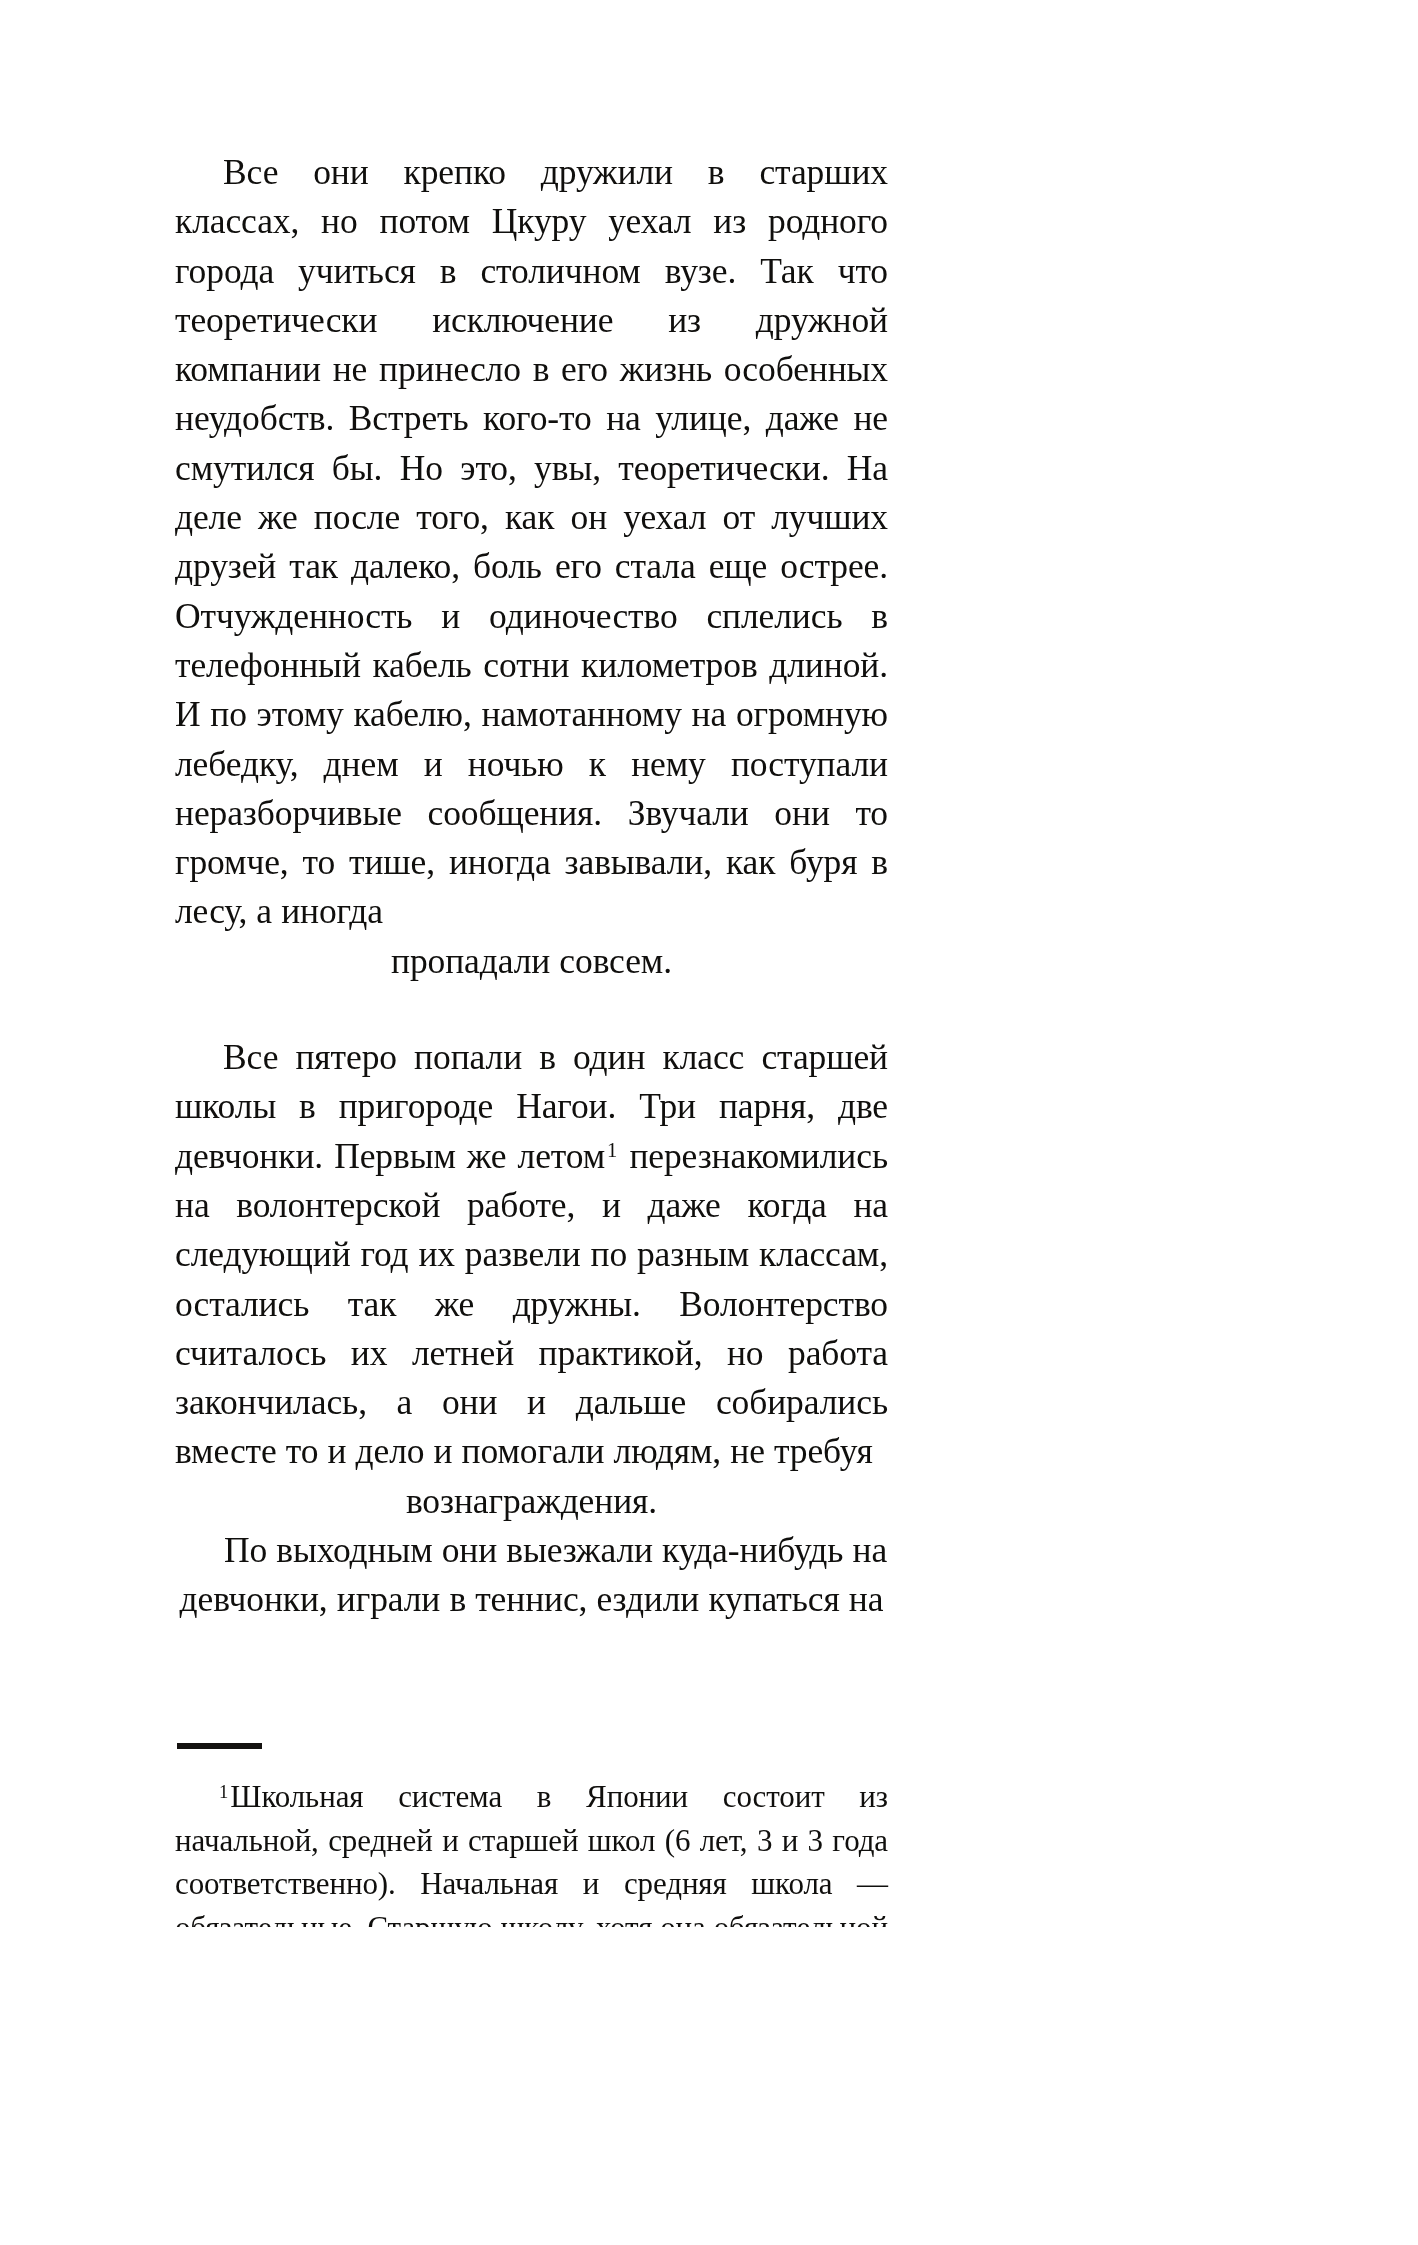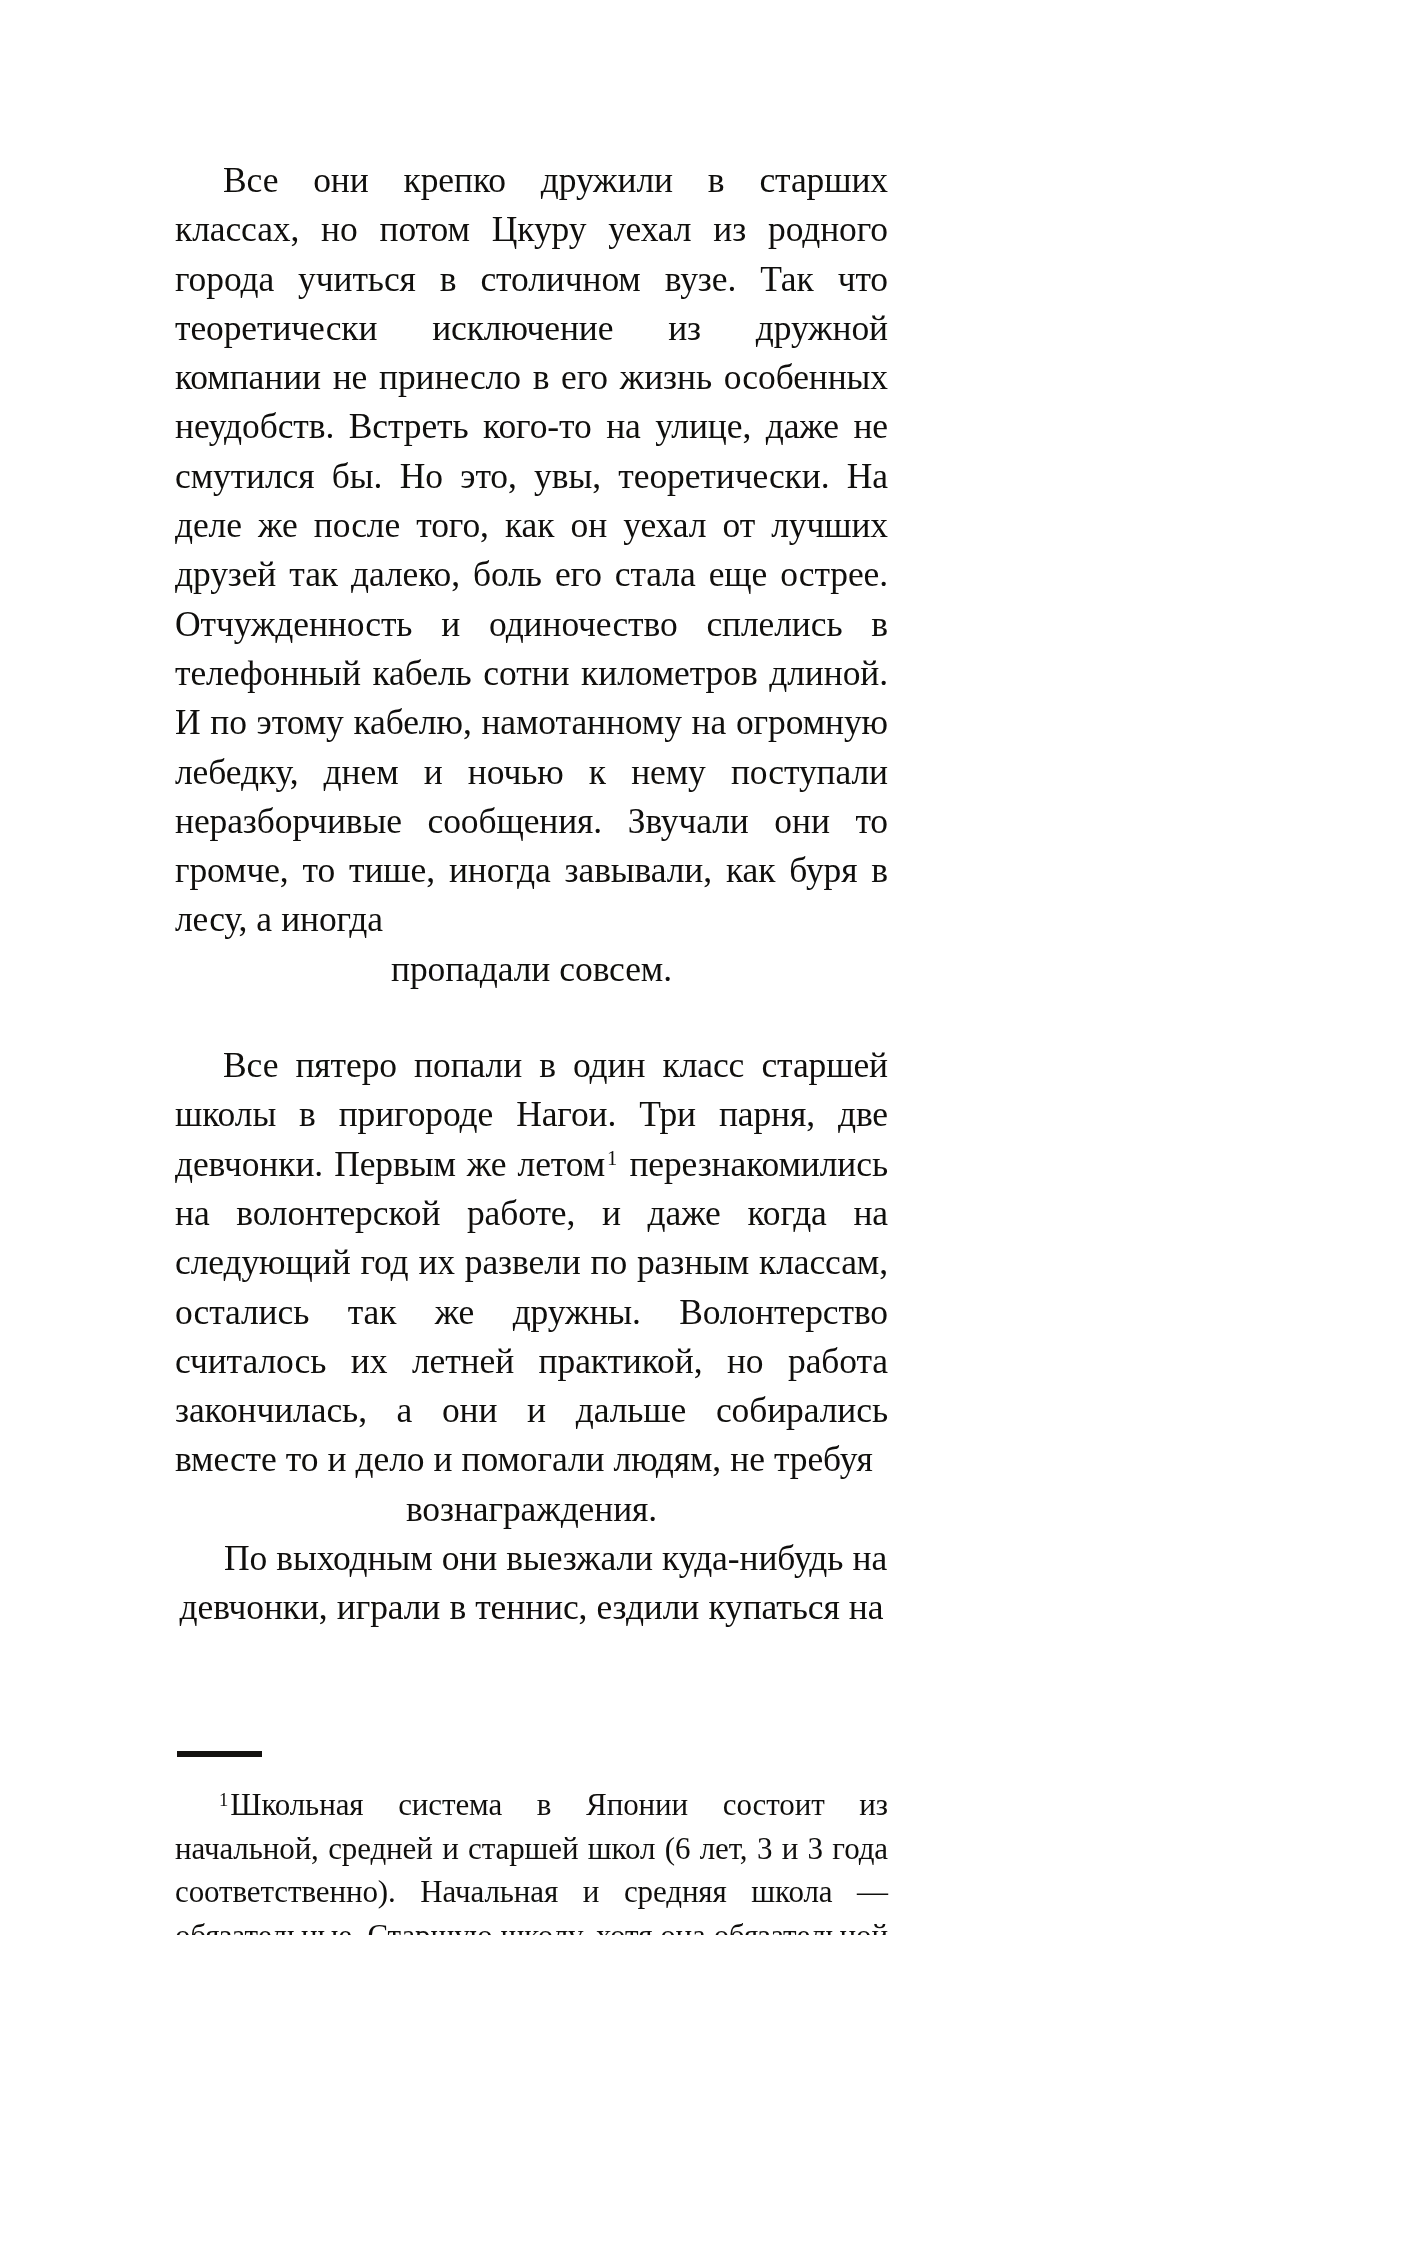--- a/index.html
+++ b/index.html
@@ -6,21 +6,21 @@
   html, body {
     margin: 0;
     padding: 0;
     background: #ffffff;
   }
   .page {
     position: relative;
     width: 1418px;
     height: 1927px;
     background: #ffffff;
-    margin: 8px auto;
+    margin: 0 auto;
     overflow: hidden;
     font-family: "Liberation Serif", "DejaVu Serif", serif;
     color: #100f0d;
   }
 
   .textblock {
     position: absolute;
     left: 175px;
     top: 148px;
     width: 713px;

